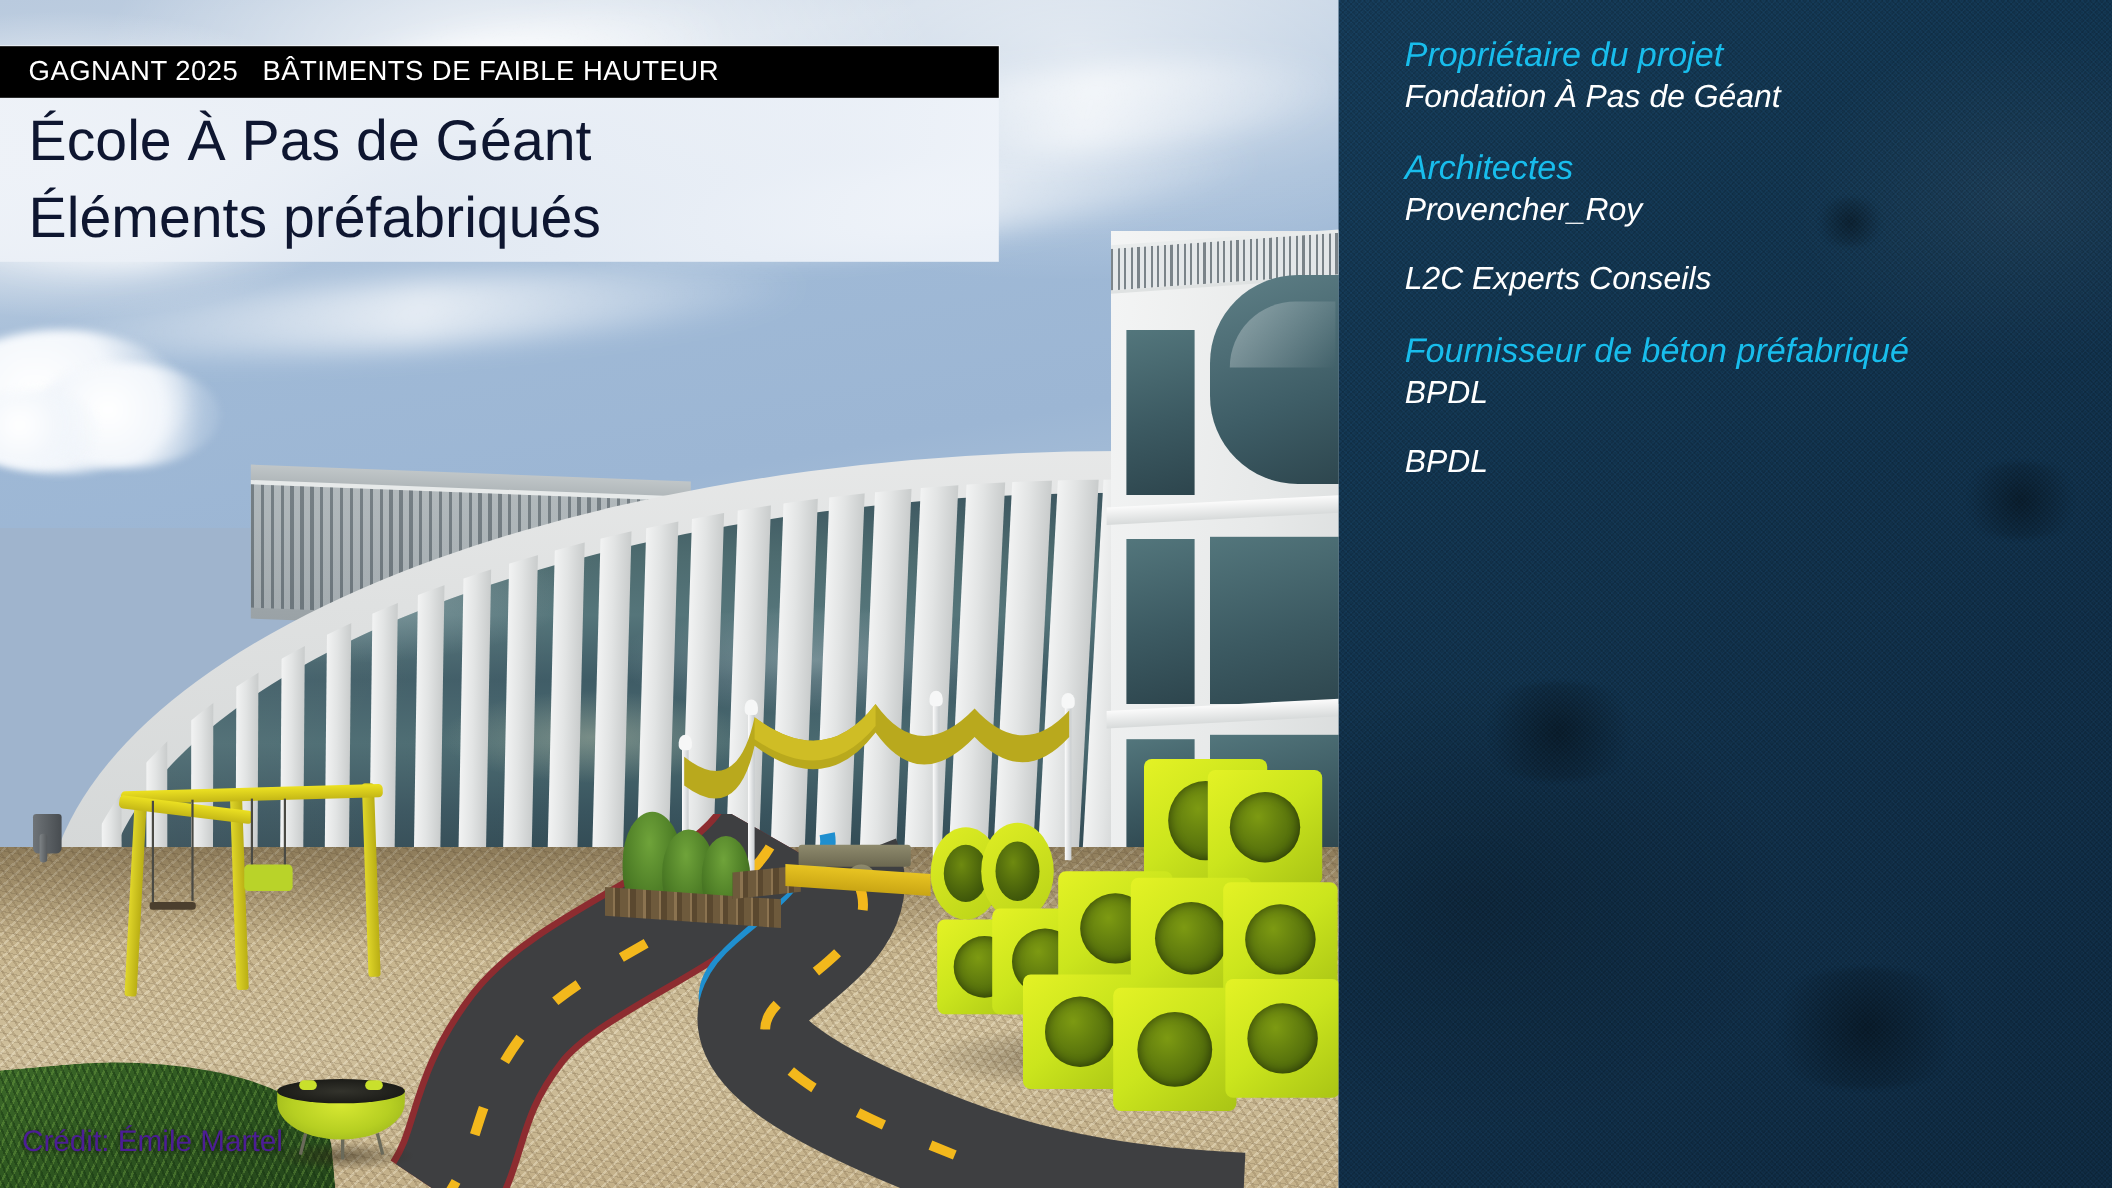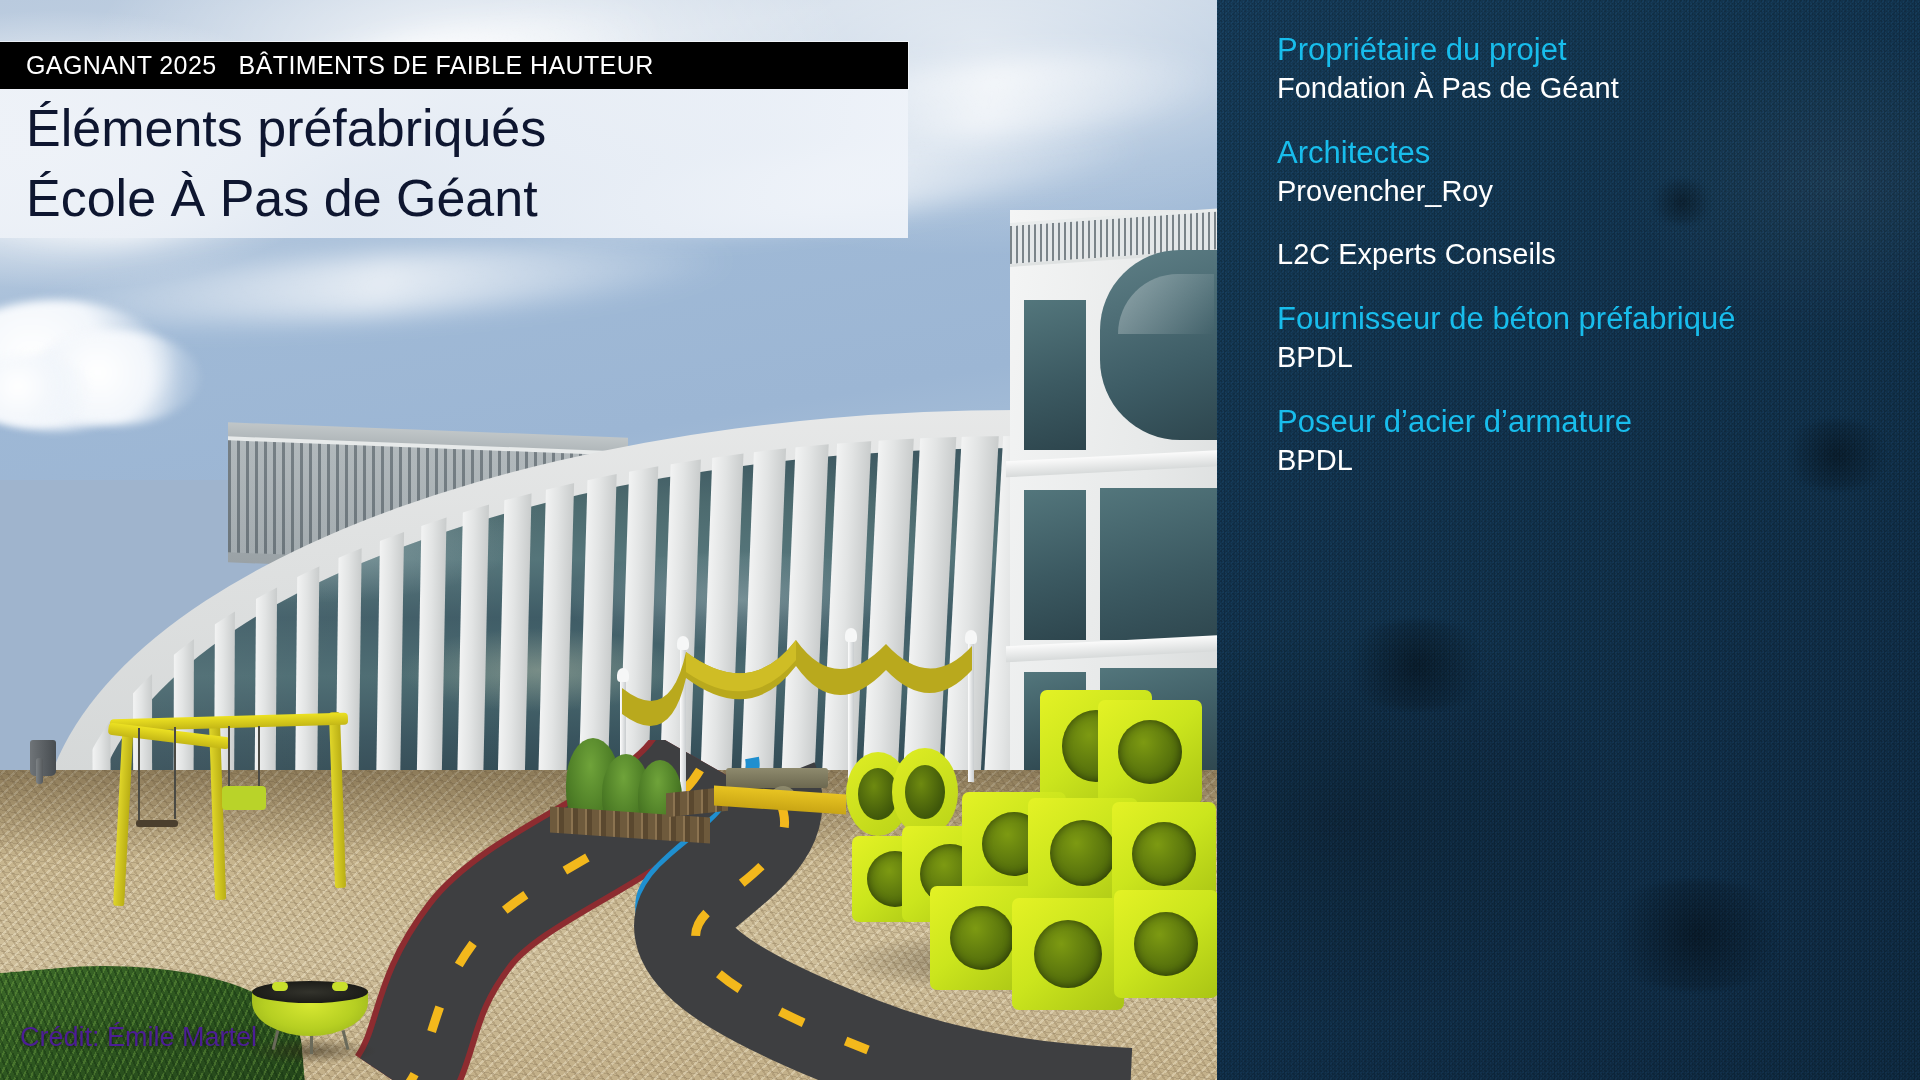--- a/index.html
+++ b/index.html
@@ -371,21 +371,21 @@
   .splotch {
     position:absolute; border-radius:50%;
     background:radial-gradient(circle, rgba(0,0,0,.38), rgba(0,0,0,0) 70%);
     filter:blur(2px);
   }
 
   .info-list {
     position:absolute; left:60px; top:30px;
     width:620px;
   }
-  .info-item { margin-bottom:26px; }
+  .info-item { margin-bottom:26px;font-style:italic; }
   .info-label {
     color:#18bdec;
     font-size:31px;
     line-height:40px;
     font-weight:400;
     white-space:nowrap;
   }
   .info-value {
     color:#ffffff;
     font-size:29px;
@@ -584,22 +584,22 @@
       <div class="cube" style="left:1114px; top:890px; width:104px; height:108px;">
         <div class="hole" style="left:20px; top:22px; width:64px; height:64px;"></div>
       </div>
     </div>
 
     <div class="award-banner">
       <span class="bn-text">GAGNANT 2025   BÂTIMENTS DE FAIBLE HAUTEUR</span>
     </div>
 
     <div class="title-card">
+      <div class="title-line">École À Pas de Géant</div>
       <div class="title-line">Éléments préfabriqués</div>
-      <div class="title-line">École À Pas de Géant</div>
     </div>
 
     <div class="credit">Crédit: Émile Martel</div>
   </div>
 
   <aside class="sidebar">
     <div class="grain"></div>
     <div class="grain2"></div>
     <div class="splotch" style="left:430px; top:180px; width:70px; height:44px;"></div>
     <div class="splotch" style="left:560px; top:420px; width:120px; height:70px;"></div>
@@ -616,19 +616,18 @@
           <div class="info-value">Provencher_Roy</div>
         </div>
         <div class="info-item">
           <div class="info-value">L2C Experts Conseils</div>
         </div>
         <div class="info-item">
           <div class="info-label">Fournisseur de béton préfabriqué</div>
           <div class="info-value">BPDL</div>
         </div>
         <div class="info-item">
-          <div class="info-label">Poseur d’acier d’armature</div>
           <div class="info-value">BPDL</div>
         </div>
       </div>
   </aside>
 
 </div>
 
 </body></html>

